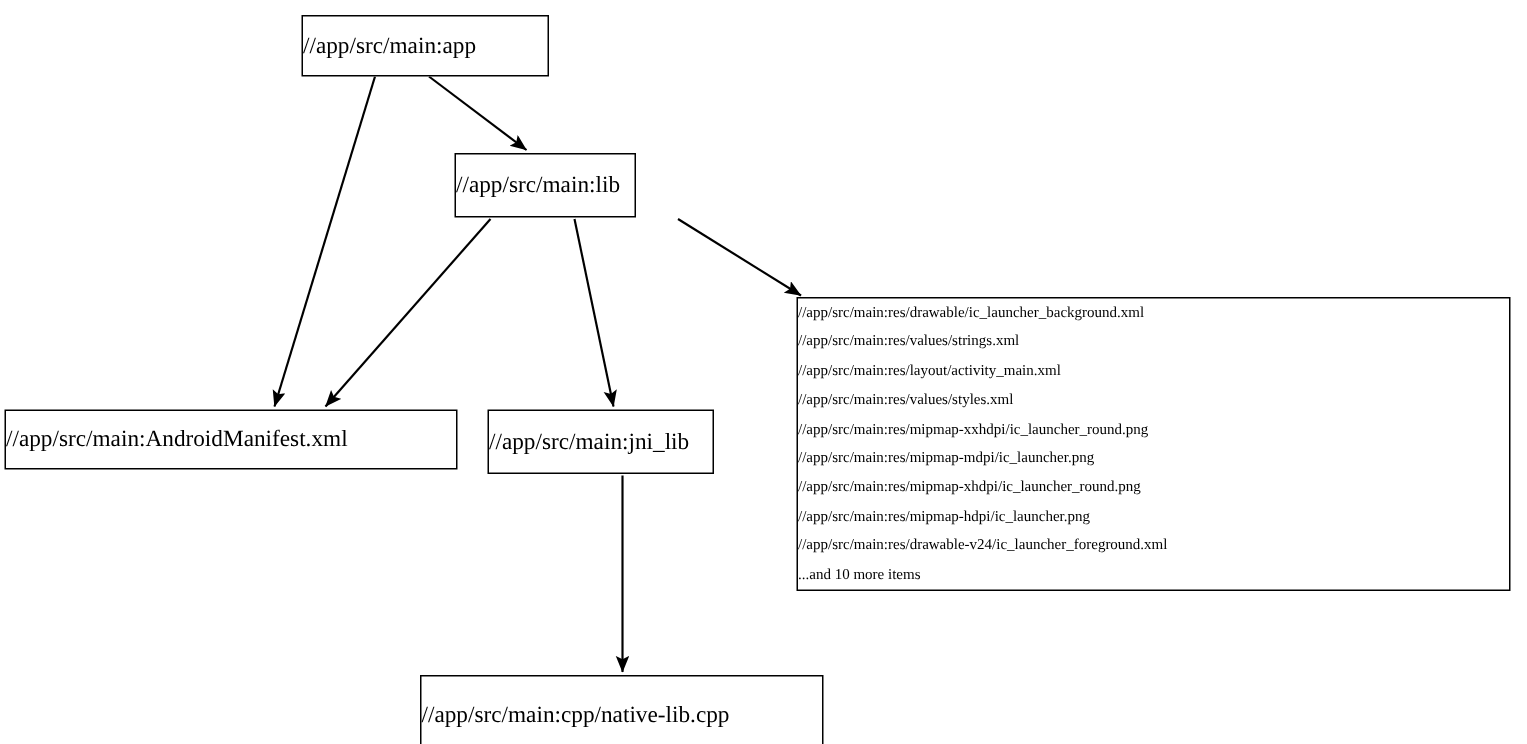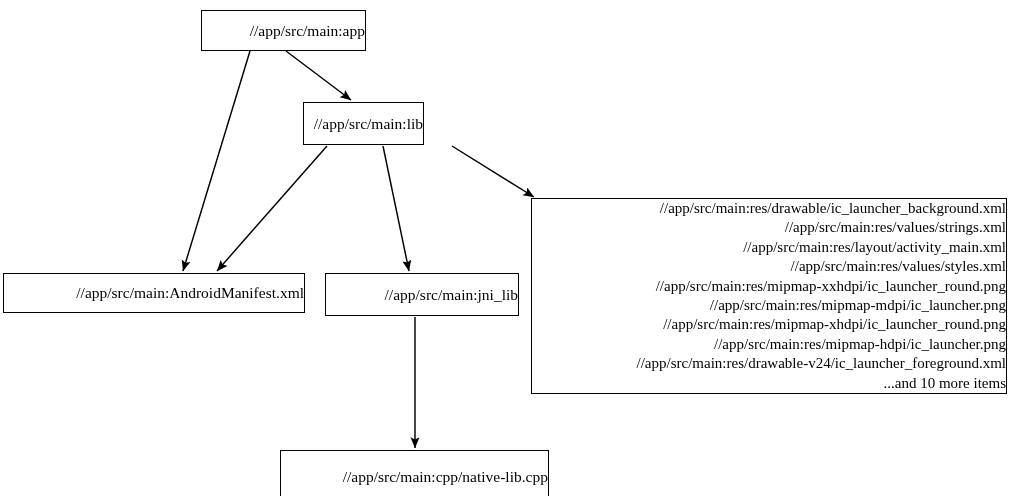--- a/index.html
+++ b/index.html
@@ -29,28 +29,28 @@
     border: 1px solid #000000;
     background: #ffffff;
     display: flex;
     align-items: center;
     justify-content: center;
     color: #000000;
   }
   .node-label {
     display: block;
     width: 100%;
-    text-align: right;
+    text-align: left;
     font-size: 15.5px;
     line-height: 1;
     color: #000000;
     white-space: pre;
   }
   .node-multiline .node-label {
-    font-size: 15px;
+    font-size: 10px;
     line-height: 19.4px;
   }
 </style>
 </head>
 <body>
 
 <div id="graph-canvas">
 
   <svg id="edge-layer" viewBox="0 0 1018 496" width="1018" height="496" xmlns="http://www.w3.org/2000/svg">
     <defs>
@@ -73,21 +73,21 @@
   </div>
 
   <div class="node" style="left: 303px; top: 102px; width: 121px; height: 43px; border-color: rgb(0, 0, 0); background: rgb(255, 255, 255);">
     <span class="node-label">//app/src/main:lib</span>
   </div>
 
   <div class="node" style="left: 3px; top: 273px; width: 302px; height: 40px; border-color: rgb(0, 0, 0); background: rgb(255, 255, 255);">
     <span class="node-label">//app/src/main:AndroidManifest.xml</span>
   </div>
 
-  <div class="node" style="left: 325px; top: 273px; width: 194px; height: 43px; border-color: rgb(0, 0, 0); background: rgb(255, 255, 255);">
+  <div class="node" style="left: 325px; top: 273px; width: 151px; height: 43px; border-color: rgb(0, 0, 0); background: rgb(255, 255, 255);">
     <span class="node-label">//app/src/main:jni_lib</span>
   </div>
 
   <div class="node" style="left: 280px; top: 450px; width: 269px; height: 54px; border-color: rgb(0, 0, 0); background: rgb(255, 255, 255);">
     <span class="node-label">//app/src/main:cpp/native-lib.cpp</span>
   </div>
 
   <div class="node node-multiline" style="left: 531px; top: 198px; width: 476px; height: 196px; border-color: rgb(0, 0, 0); background: rgb(255, 255, 255);">
     <span class="node-label">//app/src/main:res/drawable/ic_launcher_background.xml
 //app/src/main:res/values/strings.xml

